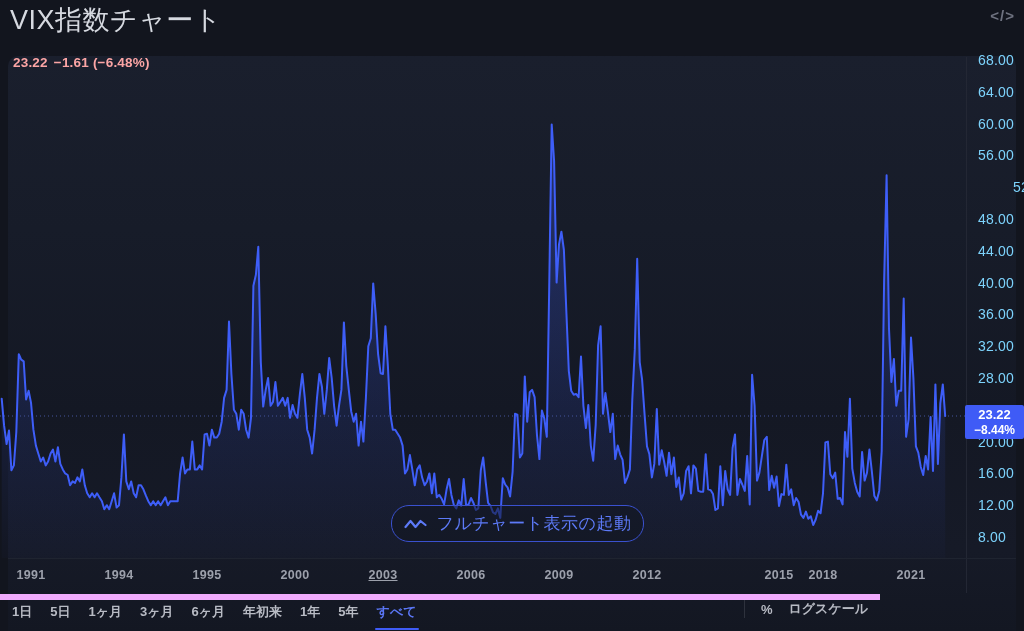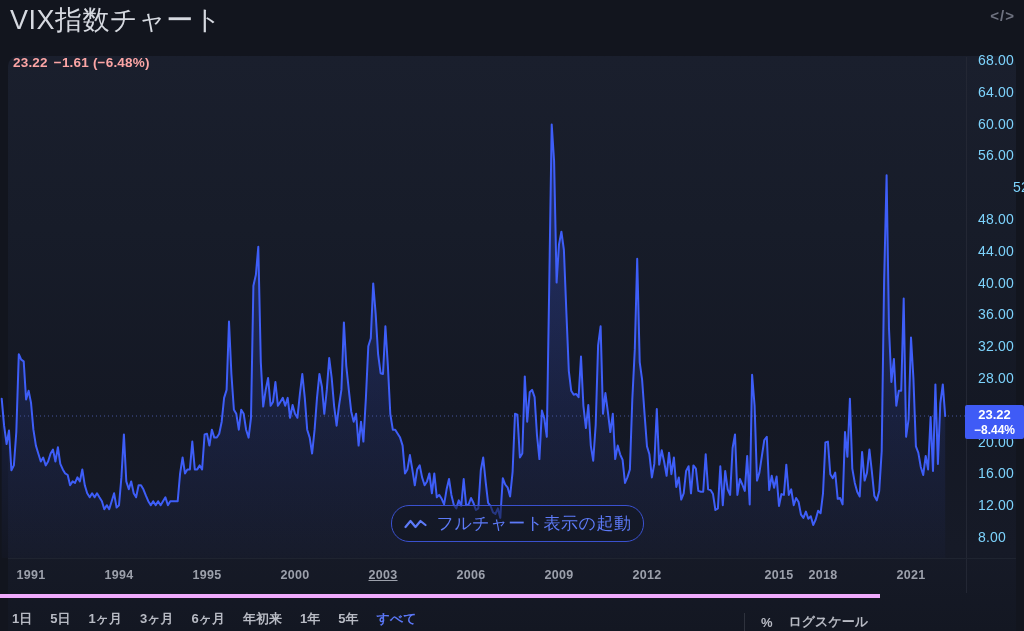--- a/index.html
+++ b/index.html
@@ -64,22 +64,22 @@
   .fullchart-btn{
     position:absolute;left:391px;top:505px;width:251px;height:35px;
     border:1px solid #3a51cf;border-radius:18px;
     background:rgba(18,22,33,.55);
     display:flex;align-items:center;justify-content:center;gap:10px;
     color:#5d7af8;font-size:17px;cursor:pointer;z-index:6;letter-spacing:.5px;
   }
   
   .toolbar{
     position:absolute;left:0;top:594px;width:880px;height:37px;
-    border-top:4px solid #f0abfc;
-    display:flex;align-items:flex-end;
+    border-top:6px solid #f0abfc;
+    display:flex;align-items:flex-start;
     padding:0 12px 0 10px;box-sizing:border-box;z-index:6;
     background:transparent;
   }
   .range{
     position:relative;margin-right:14px;font-size:13px;font-weight:600;
     color:#b8bbc4;cursor:pointer;padding:3px 2px;white-space:nowrap;
   }
   .range.selected{color:#5b77f7;}
   .range.selected::after{
     content:"";position:absolute;left:0;right:0;bottom:-6px;height:2px;

